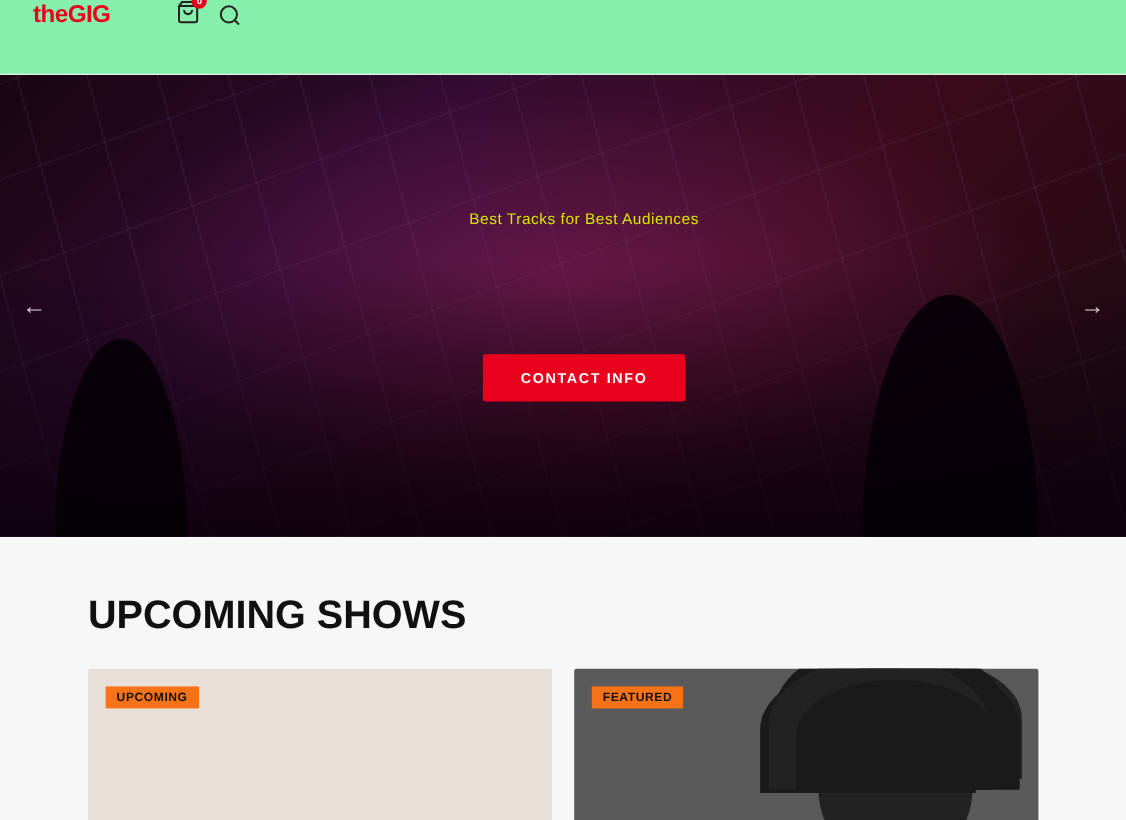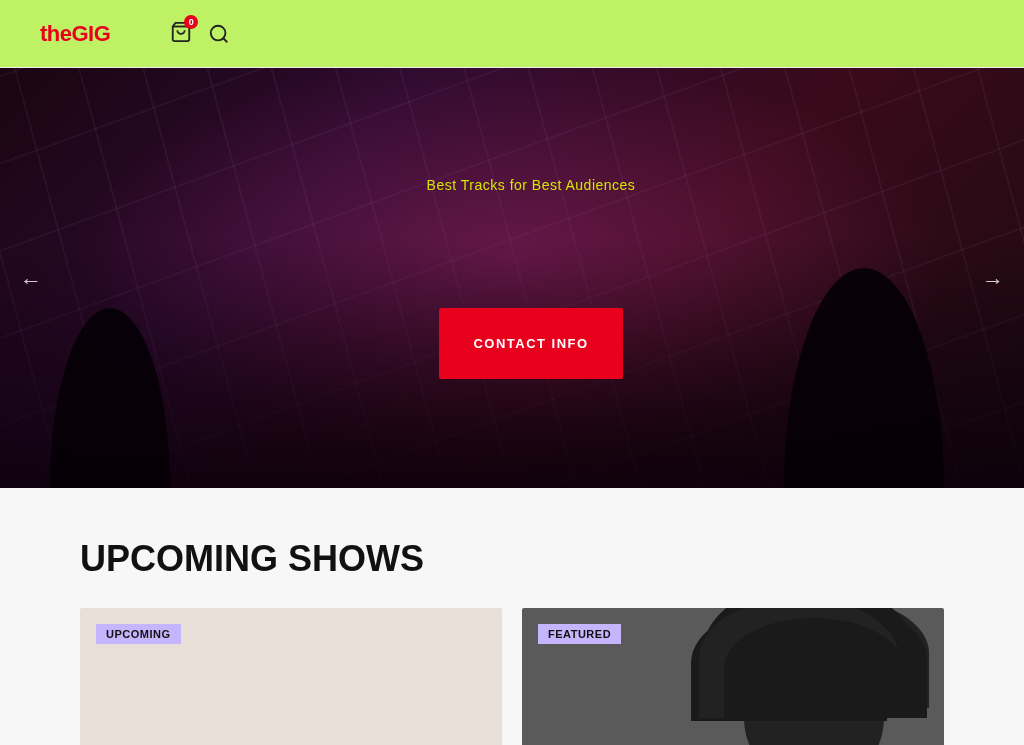--- a/index.html
+++ b/index.html
@@ -1,24 +1,24 @@
 <!DOCTYPE html>
 <html><head>
   <meta charset="utf-8">
   <style>
     * { margin: 0; padding: 0; box-sizing: border-box; }
     body { font-family: 'Arial', sans-serif; background: #fff; overflow-x: hidden; }
 
     
     .header {
       display: flex;
-      align-items: center;
-      padding: 0 40px;
+      align-items: flex-start;
+      padding: 0 30px;
       height: 68px;
-      background: #bef264;
+      background: #86efac;
       border-bottom: 1px solid #eee;
       position: relative;
       z-index: 10;
     }
     .logo {
       font-size: 22px;
       font-weight: 700;
       color: #111;
       letter-spacing: -0.5px;
       margin-right: 40px;
@@ -181,21 +181,21 @@
       line-height: 1.05;
       text-transform: uppercase;
       letter-spacing: -1px;
       margin-bottom: 28px;
       text-shadow: 2px 2px 8px rgba(0,0,0,0.5);
     }
     .hero-cta {
       background: #e8001c;
       color: #fff;
       border: none;
-      padding: 28px 34px;
+      padding: 14px 34px;
       font-size: 13px;
       font-weight: 700;
       letter-spacing: 1.5px;
       text-transform: uppercase;
       cursor: pointer;
       border-radius: 2px;
     }
     .hero-arrow {
       position: absolute;
       top: 50%;
@@ -276,21 +276,21 @@
     }
     .show-badge {
       position: absolute;
       top: 16px;
       left: 16px;
       padding: 4px 10px;
       font-size: 11px;
       font-weight: 700;
       letter-spacing: 0.5px;
       text-transform: uppercase;
-      background: #c4b5fd;
+      background: #f97316;
       color: #111;
       z-index: 2;
     }
   </style>
 </head>
 <body>
 
 <header class="header">
   <div class="logo">
     <span>the</span><span>GIG</span>

